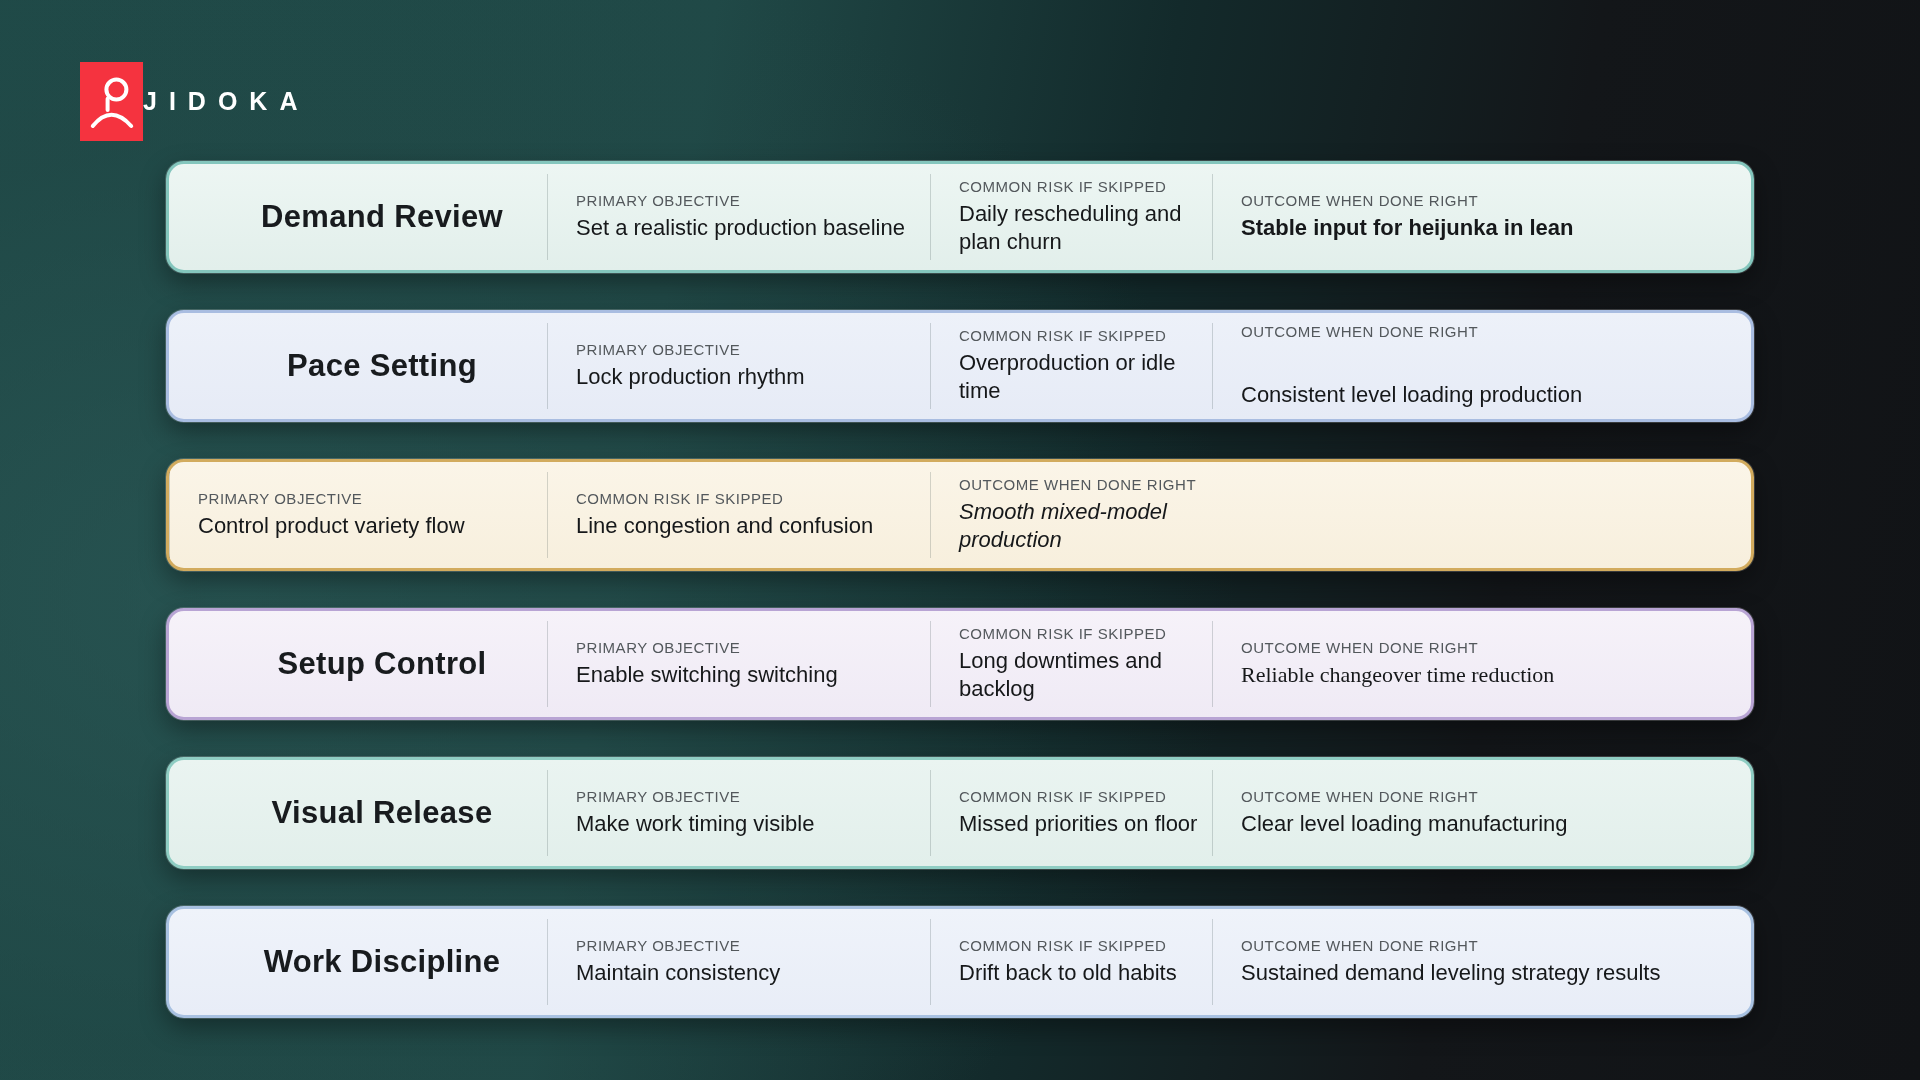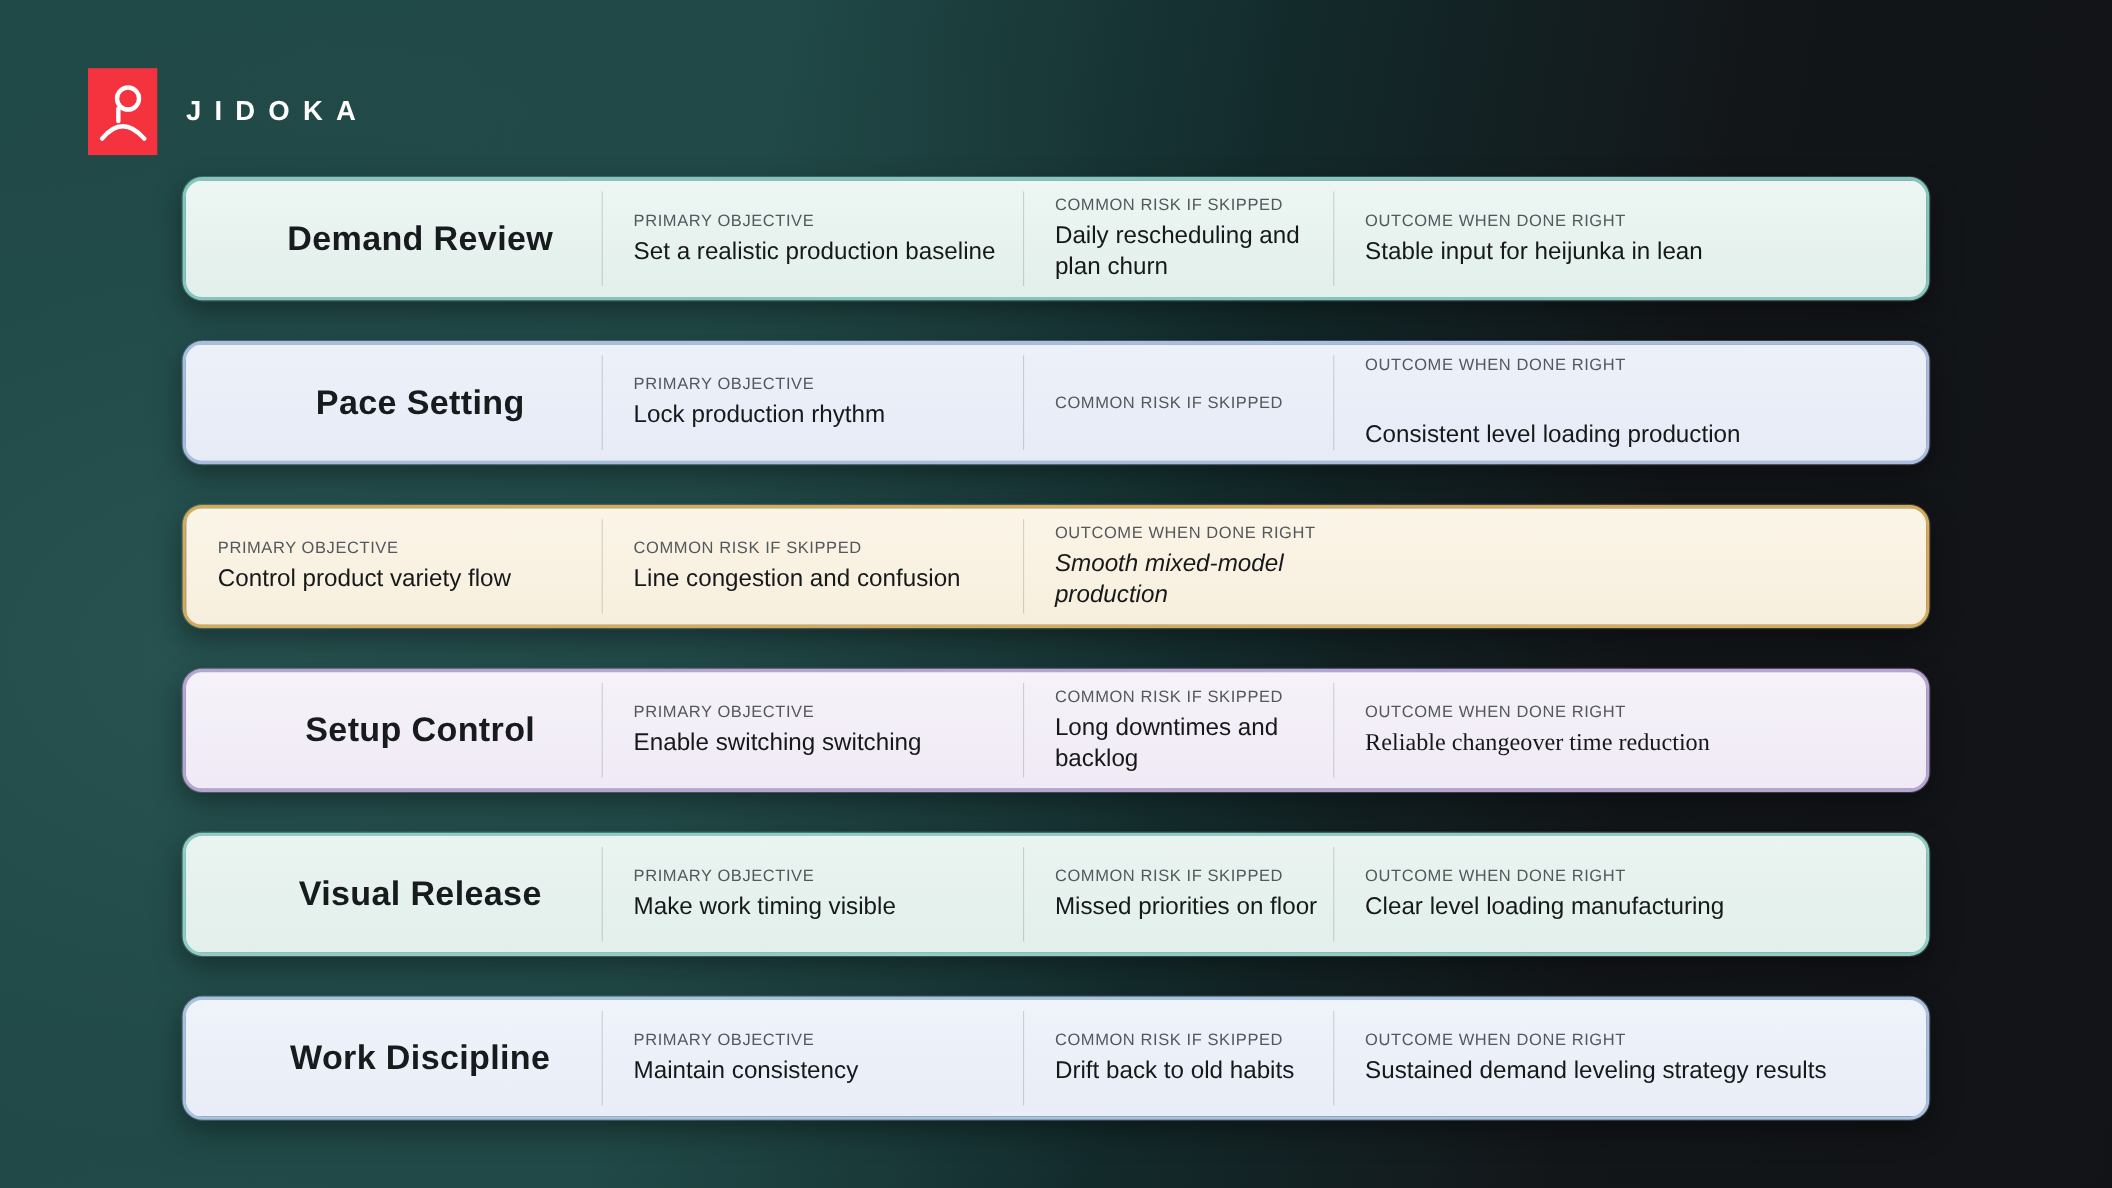--- a/index.html
+++ b/index.html
@@ -17,21 +17,20 @@
       linear-gradient(100deg, #1f4a48 0%, #204947 34%, #132a2b 56%, #131619 76%, #111316 100%);
   }
 
   
   .brand {
     position: absolute;
     left: 80px;
     top: 62px;
     display: flex;
     align-items: center;
-    gap: 26px;
   }
   .logo-box {
     width: 63px;
     height: 79px;
     background: #f5333f;
     display: flex;
     align-items: center;
     justify-content: center;
   }
   .logo-box svg { display: block; }
@@ -121,34 +120,35 @@
       <div class="card-col">
         <div class="col-label">PRIMARY OBJECTIVE</div>
         <div class="col-value">Set a realistic production baseline</div>
       </div>
       <div class="card-col">
         <div class="col-label">COMMON RISK IF SKIPPED</div>
         <div class="col-value">Daily rescheduling and plan churn</div>
       </div>
       <div class="card-col">
         <div class="col-label">OUTCOME WHEN DONE RIGHT</div>
-        <div class="col-value" style="font-weight: 400;">Stable input for heijunka in lean</div>
+        <div class="col-value" style="font-weight: 700;">Stable input for heijunka in lean</div>
       </div>
     </div>
 
     <div class="card" style="background: linear-gradient(rgb(237, 241, 249) 0%, rgb(230, 235, 246) 100%); border-color: rgb(169, 189, 225);">
       <div class="card-title-cell">
         <div class="card-title">Pace Setting</div>
       </div>
       <div class="card-col">
         <div class="col-label">PRIMARY OBJECTIVE</div>
         <div class="col-value">Lock production rhythm</div>
       </div>
       <div class="card-col">
         <div class="col-label">COMMON RISK IF SKIPPED</div>
+        <div class="col-value">Overproduction or idle time</div>
       </div>
       <div class="card-col">
         <div class="col-label">OUTCOME WHEN DONE RIGHT</div>
         <div class="col-value" style="font-weight: 400; margin-top: 36px;">Consistent level loading production</div>
       </div>
     </div>
 
     <div class="card" style="background: linear-gradient(rgb(251, 245, 232) 0%, rgb(247, 239, 221) 100%); border-color: rgb(210, 171, 94);">
       <div class="card-col">
         <div class="col-label">PRIMARY OBJECTIVE</div>

